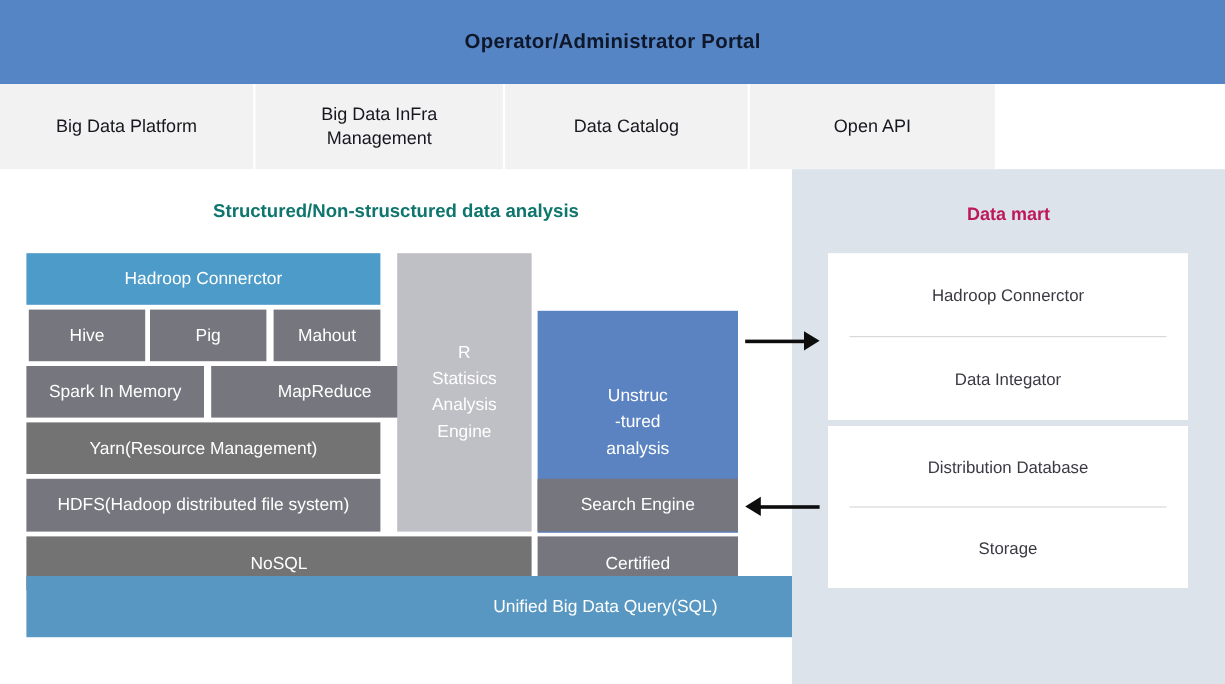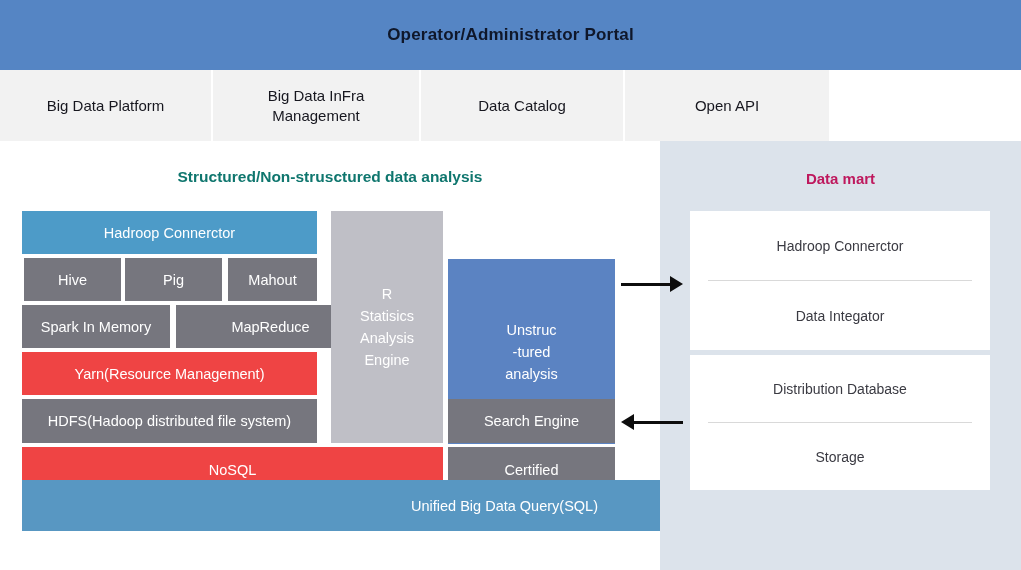--- a/index.html
+++ b/index.html
@@ -26,21 +26,21 @@
   .analysis-title{
     position:absolute;left:0;top:168px;width:660px;text-align:center;
     color:#0f766e;font-size:15.5px;font-weight:700;
   }
   .blk{
     position:absolute;display:flex;flex-direction:column;align-items:center;justify-content:center;
     color:#ffffff;font-size:14.5px;font-weight:500;text-align:center;line-height:22px;
   }
   .teal{background:#4d9bc8;}
   .darkgray{background:#76767e;}
-  .lightgray{background:#ef4444;text-align:center;}
+  .lightgray{background:#737373;text-align:center;}
   .rgray{background:#bfbfc6;}
   .ublue{background:#5b83c2;}
   .barteal{background:#5897c2;}
   
   .arrow{position:absolute;width:62px;height:16px;}
   .arrow .shaft{position:absolute;top:6.5px;height:3.5px;background:#0d0d0d;}
   .arrow .head{position:absolute;top:0;width:0;height:0;border-top:8px solid transparent;border-bottom:8px solid transparent;}
   .arrow-right .shaft{left:0;right:11px;}
   .arrow-right .head{right:0;border-left:13px solid #0d0d0d;}
   .arrow-left .shaft{left:11px;right:0;}

